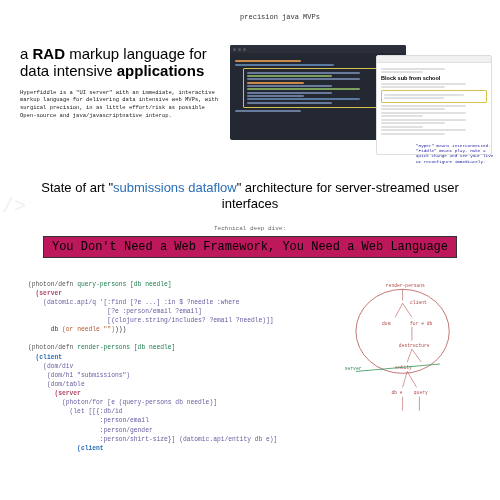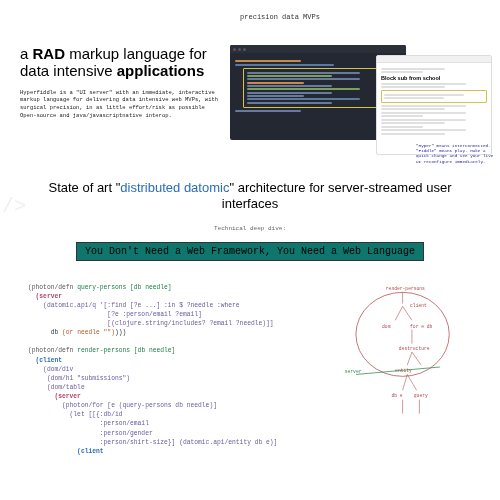--- a/index.html
+++ b/index.html
@@ -143,23 +143,23 @@
     font-family: "Courier New", monospace;
     font-size: 6px;
     color: #666;
     margin-top: 12px;
   }
   .deepdive-box {
     display: inline-block;
     border: 0.7px solid #333;
     padding: 3px 8px;
     font-family: "Courier New", monospace;
-    font-size: 10px;
-    margin-top: 10px;
-    background: #0f766e;
+    font-size: 12px;
+    margin-top: 4px;
+    background: #be185d;
   }
   .watermark {
     position: absolute;
     left: 2px;
     top: 45px;
     font-family: "Courier New", monospace;
     font-size: 20px;
     color: #f0f0f0;
     font-weight: 300;
   }
@@ -192,21 +192,21 @@
     font-family: "Courier New", monospace;
     font-size: 5px;
     fill: #b04a4a;
   }
   .diag-label.green { fill: #2a8a4a; }
 </style>
 </head>
 <body>
 
 <div class="header">
-  <div class="tagline">precision data MVPs</div>
+  <div class="tagline">precision java MVPs</div>
 </div>
 
 <div class="section1">
   <div class="section1-left">
     <div class="headline1">
       <span>a </span><span class="rad">RAD</span><span> markup language for data intensive </span><span class="apps">applications</span>
     </div>
     <div class="desc1">Hyperfiddle is a "UI server" with an immediate, interactive markup language for delivering data intensive web MVPs, with surgical precision, in as little effort/risk as possible Open-source and java/javascriptnative interop.</div>
   </div>
   <div class="section1-right">
@@ -257,21 +257,21 @@
         <div class="form-row w60"></div>
       </div>
     </div>
     <div class="annotation">"Hyper" means interconnected. "Fiddle" means play. Make a quick change and see your live UI reconfigure immediately.</div>
   </div>
 </div>
 
 <div class="section2">
   <div class="watermark">/&gt;</div>
   <div class="headline2">
-    <span>State of art "</span><span class="quoted">distributed datomic</span><span>" architecture for server-streamed user interfaces</span>
+    <span>State of art "</span><span class="quoted">submissions dataflow</span><span>" architecture for server-streamed user interfaces</span>
   </div>
   <div class="deepdive-label">Technical deep dive:</div>
   <div class="deepdive-box">You Don't Need a Web Framework, You Need a Web Language</div>
 </div>
 
 <div class="section3">
   <div class="code-block"><span class="kw">(photon/defn</span><span class="fn"> query-persons [db needle]</span>
 <span class="srv">  (server</span>
 <span class="sym">    (datomic.api/q '[:find [?e ...] :in $ ?needle :where</span>
 <span class="sym">                     [?e :person/email ?email]</span>

